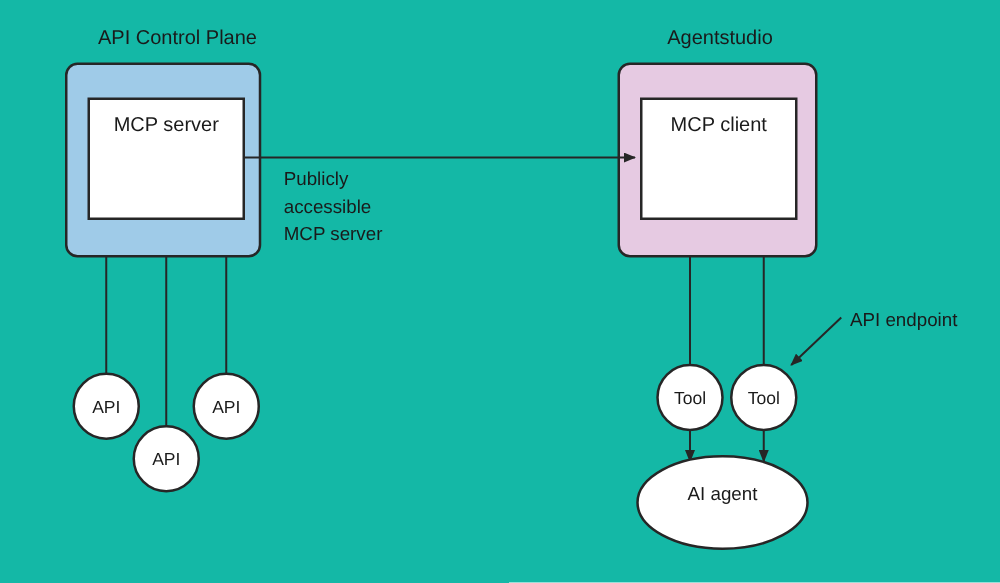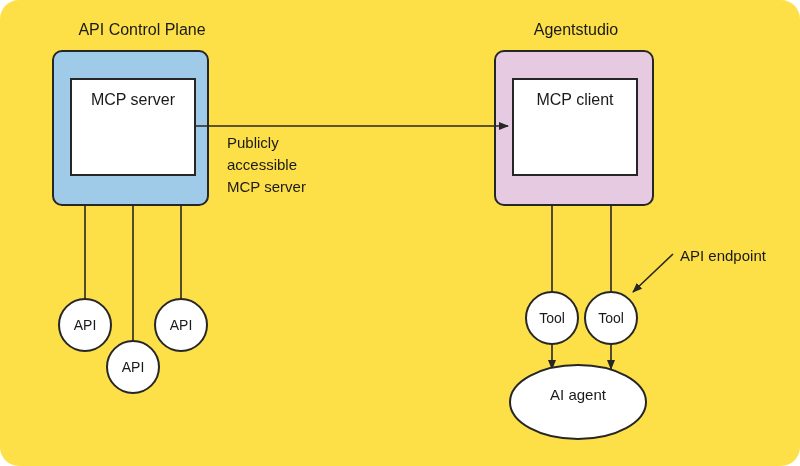--- a/index.html
+++ b/index.html
@@ -10,22 +10,21 @@
   body {
     width: 800px;
     height: 466px;
     font-family: "Liberation Sans", sans-serif;
     overflow: hidden;
   }
   #diagram-root {
     position: relative;
     width: 800px;
     height: 466px;
-    background: #fde047;
-    border-radius: 19px;
+    background: #14b8a6;
   }
   svg.diagram {
     display: block;
     width: 800px;
     height: 466px;
   }
   .node-label {
     font-family: "Liberation Sans", sans-serif;
     fill: #1a1a1a;
   }

